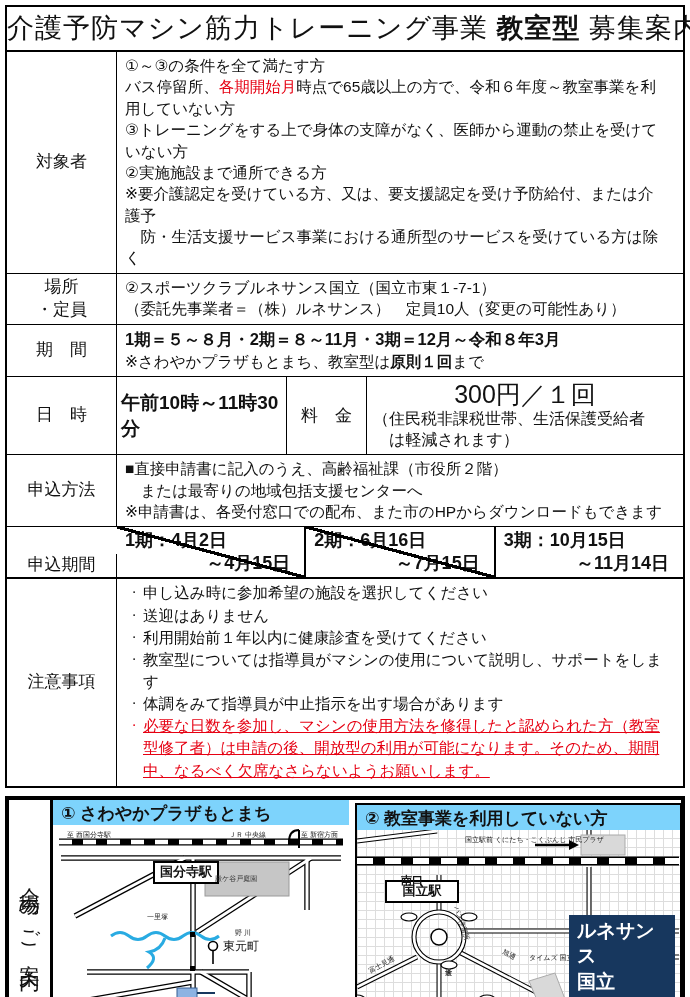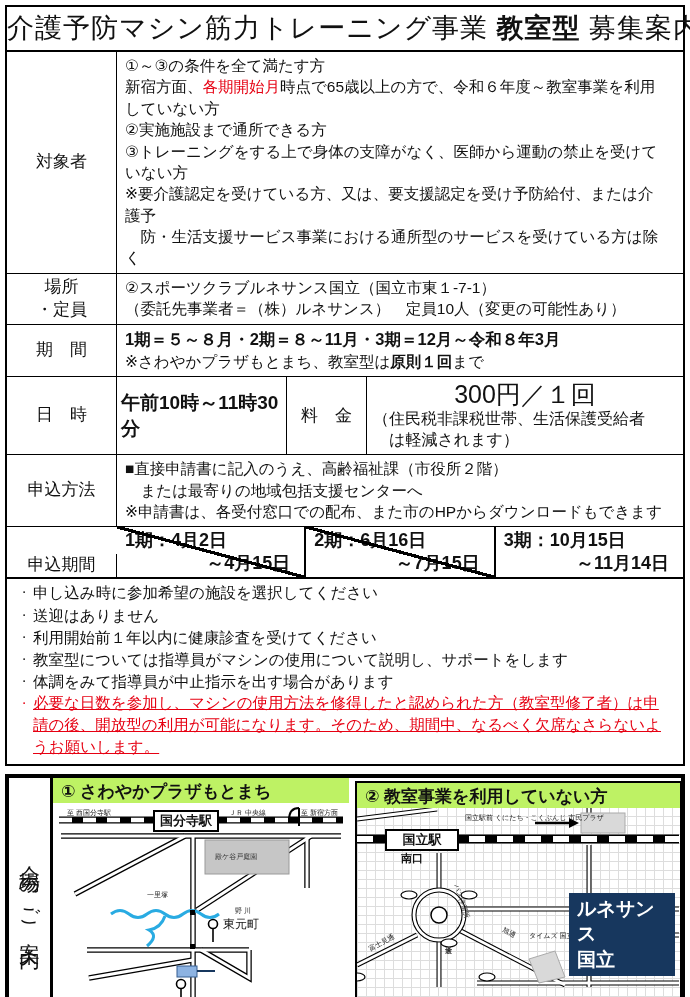--- a/index.html
+++ b/index.html
@@ -47,62 +47,62 @@
   .p-top { text-align:left; }
   .p-bot { text-align:right; padding-right:6px; }
   .diag { position:absolute; inset:0;
     background:linear-gradient(to top right, transparent calc(50% - 1.6px),
       #000 calc(50% - 1.6px), #000 calc(50% + 1.6px), transparent calc(50% + 1.6px)); }
   .row.thick { border-bottom:2px solid #000;align-items:flex-end; }
 
   
   .chui li { list-style:none; display:flex; font-size:15.5px; line-height:1.43; }
   .chui .bu { flex:0 0 18px; text-align:center; font-size:11px; padding-top:3px; }
-  .chui .red-item { color:#e60012; text-decoration:underline;font-family:Liberation Mono, monospace; }
+  .chui .red-item { color:#e60012; text-decoration:underline; }
 
   
   .venue { margin-top:8px; width:680px; height:240px; border:4px solid #000;
     display:flex; }
   .v-label { flex:0 0 44px; border-right:3px solid #000; display:flex;
     align-items:center; justify-content:center; }
   .v-label span { writing-mode:vertical-rl; text-orientation:upright;
     font-size:21px; letter-spacing:7px; }
   .map-panel { position:relative; overflow:hidden; }
   .map1 { flex:0 0 296px; background:#fff; }
   .map2 { flex:0 0 327px; margin:3px 2px 3px 6px; border:2px solid #000; background:#fff; }
   .map-title { font-size:17px; font-weight:600; padding:2px 0 0 8px; white-space:nowrap;
-    background:#bef264; position:relative; z-index:3; }
+    background:#7dd3fc; position:relative; z-index:3; }
   .grid-bg { position:absolute; left:0; right:0; top:24px; bottom:0;
     background-image:linear-gradient(#ddd 1px, transparent 1px),
                      linear-gradient(90deg,#ddd 1px, transparent 1px);
     background-size:9px 9px; }
   .map-svg { position:absolute; left:0; top:24px; z-index:2; }
   .ov { position:absolute; z-index:4; white-space:pre-line; }
   .station-box { border:2px solid #000; background:#fff; font-size:13px; font-weight:600;
-    text-align:center; line-height:1.45; }
+    text-align:center; line-height:1.45;margin-top:29px; }
   .navy-box { background:#17375e; color:#fff; font-weight:bold; }
   .tiny { font-size:7px; color:#222; white-space:nowrap; }
   .small { font-size:10px; color:#111; white-space:nowrap; }
 </style>
 </head>
 <body>
 
 <div class="doc">
 
   <div class="tbl">
 
     <div class="title-row"><span>介護予防マシン筋力トレーニング事業 </span><b>教室型</b><span> 募集案内</span></div>
 
     <div class="row">
       <div class="lbl">対象者</div>
       <div class="cell">
         <div>①～③の条件を全て満たす方</div>
-        <div><span>新宿方面、</span><span class="red">各期開始月</span><span>時点で65歳以上の方で、令和６年度～教室事業を利用していない方</span></div>
+        <div><span>バス停留所、</span><span class="red">各期開始月</span><span>時点で65歳以上の方で、令和６年度～教室事業を利用していない方</span></div>
+        <div>③トレーニングをする上で身体の支障がなく、医師から運動の禁止を受けていない方</div>
         <div>②実施施設まで通所できる方</div>
-        <div>③トレーニングをする上で身体の支障がなく、医師から運動の禁止を受けていない方</div>
         <div class="ml">※要介護認定を受けている方、又は、要支援認定を受け予防給付、または介護予
 　防・生活支援サービス事業における通所型のサービスを受けている方は除く</div>
       </div>
     </div>
 
     <div class="row">
       <div class="lbl ml">場所
 ・定員</div>
       <div class="cell nopad">
         <div class="sub">
@@ -153,20 +153,21 @@
         <div class="diag"></div>
       </div>
       <div class="period-cell">
         <div class="p-top">3期：10月15日</div>
         <div class="p-bot">～11月14日</div>
 
       </div>
     </div>
 
     <div class="row">
+      <div class="lbl">注意事項</div>
       <div class="cell chui">
         <li>
             <span class="bu">・</span>
             <span>申し込み時に参加希望の施設を選択してください</span>
           </li>
         <li>
             <span class="bu">・</span>
             <span>送迎はありません</span>
           </li>
         <li>

